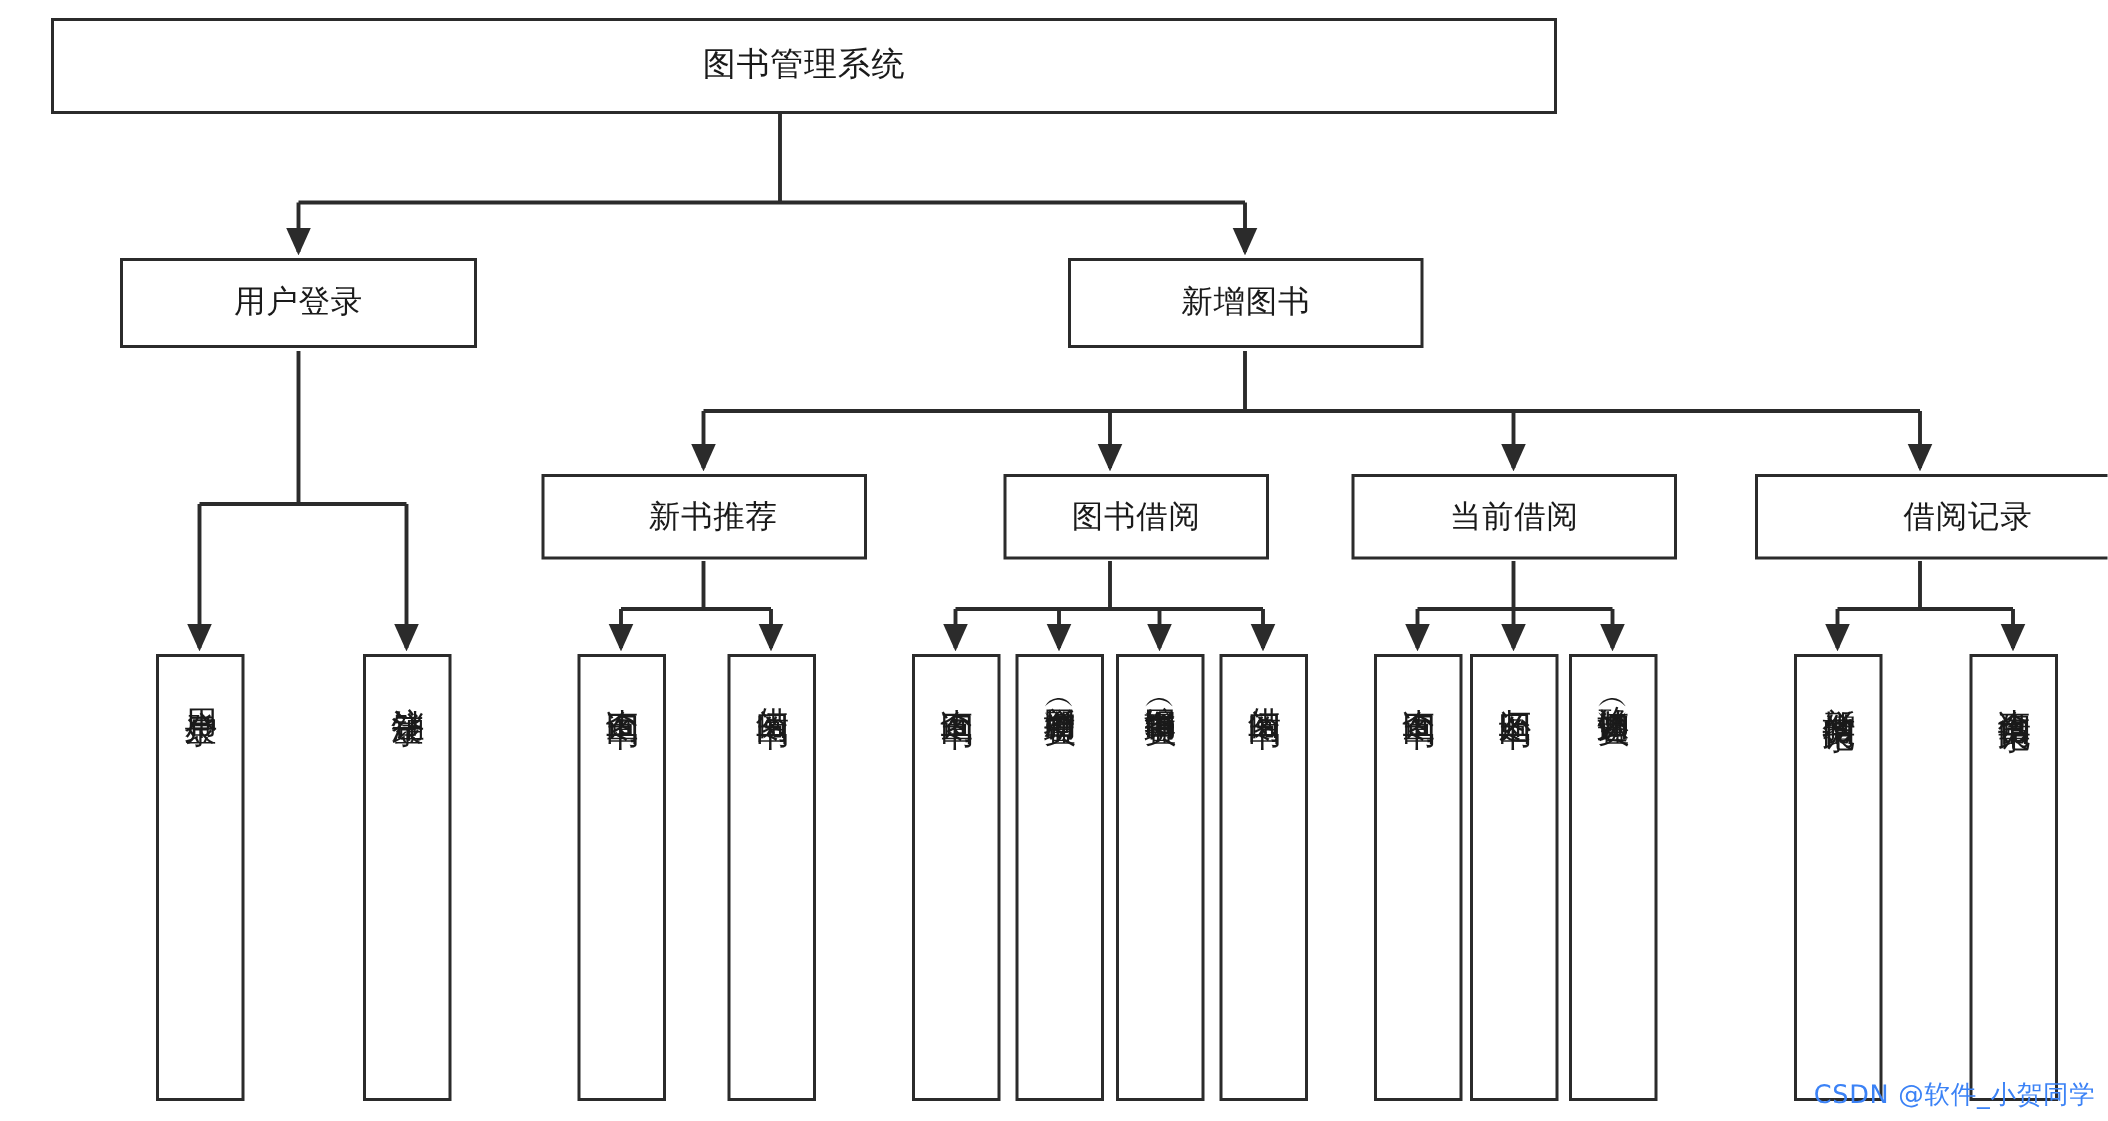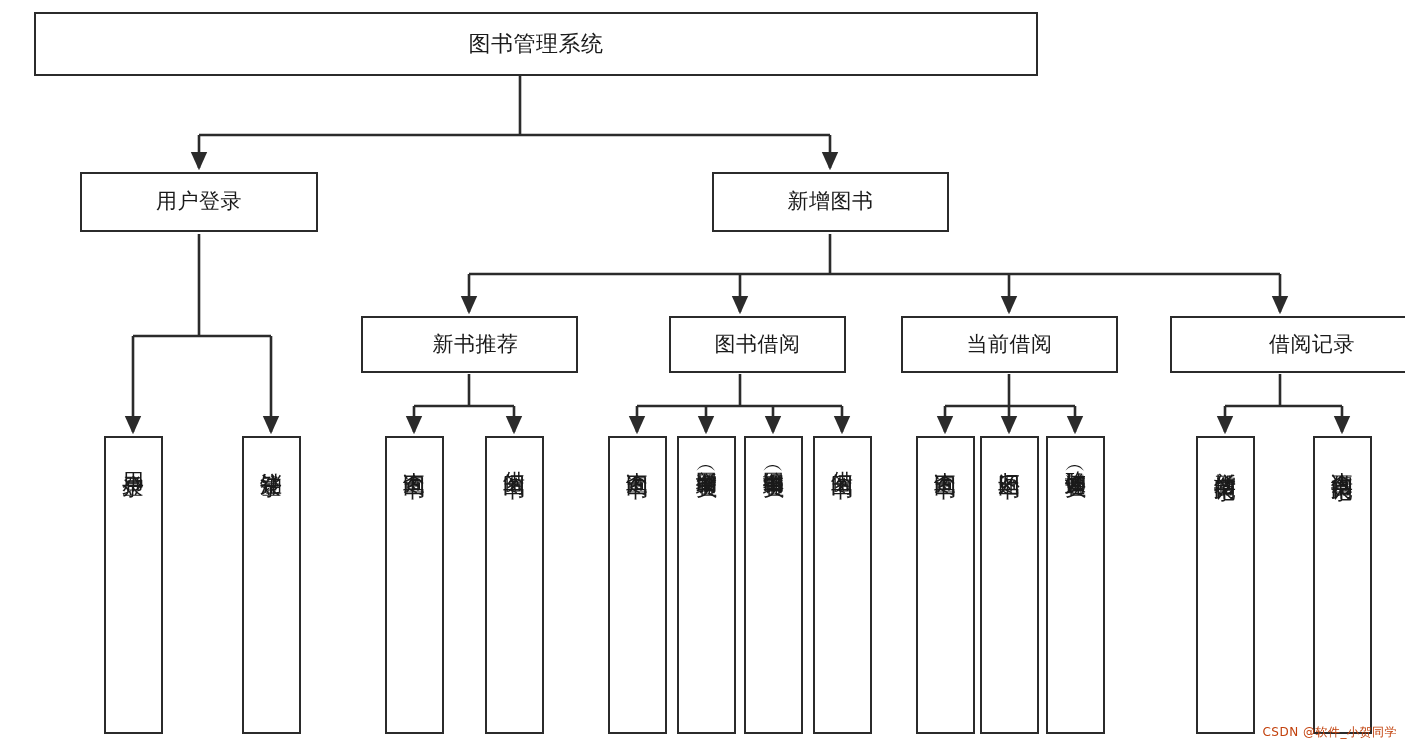--- a/index.html
+++ b/index.html
@@ -74,22 +74,22 @@
     letter-spacing: 1px;
   }
   .node.vert.two-col .node-label {
     white-space: normal;
     max-height: 262px;
   }
   #watermark {
     position: absolute;
     right: 8px;
     bottom: 6px;
-    font-size: 12px;
-    color: #c2410c;
+    font-size: 17px;
+    color: #3b82f6;
     letter-spacing: 0.5px;
     z-index: 9;
     white-space: nowrap;
     font-family: "DejaVu Sans", "Liberation Sans", sans-serif;
     text-align: center;
   }
 </style>
 </head>
 <body>
 

